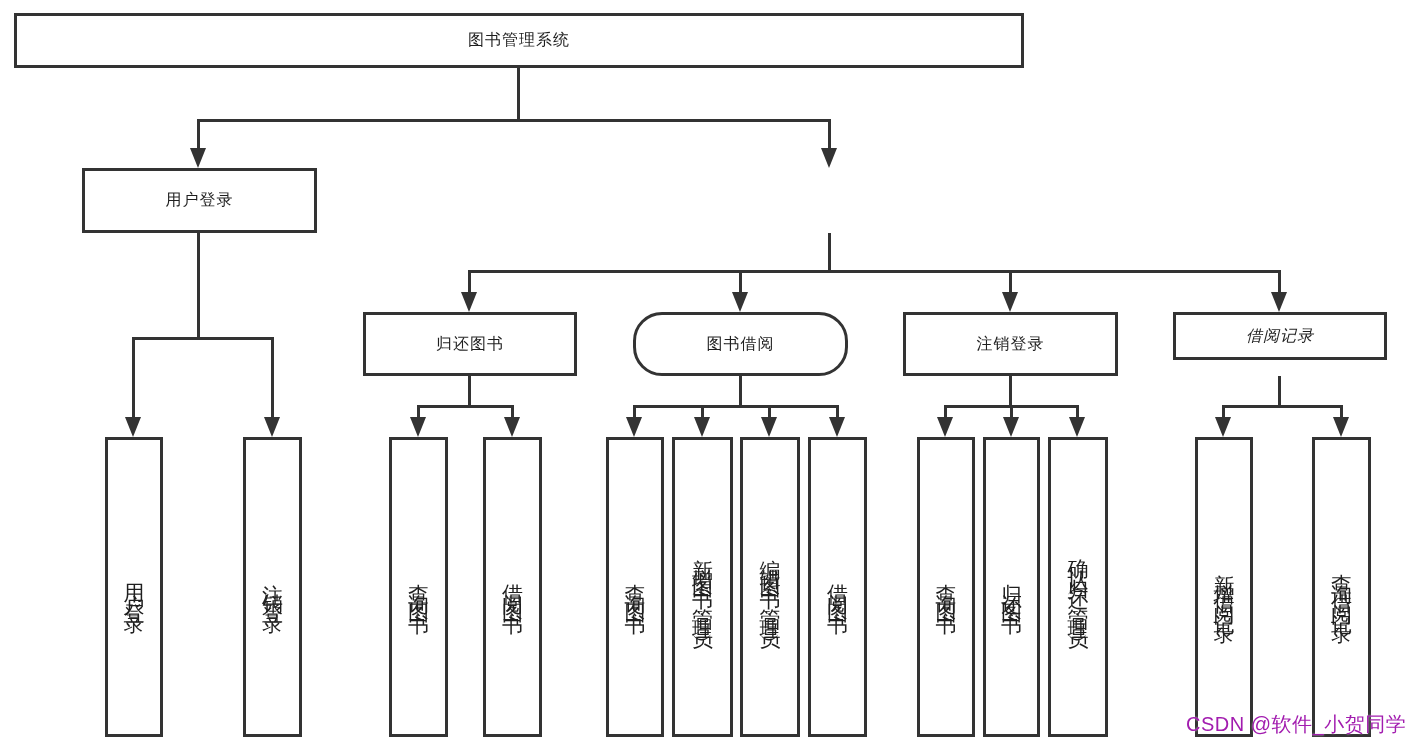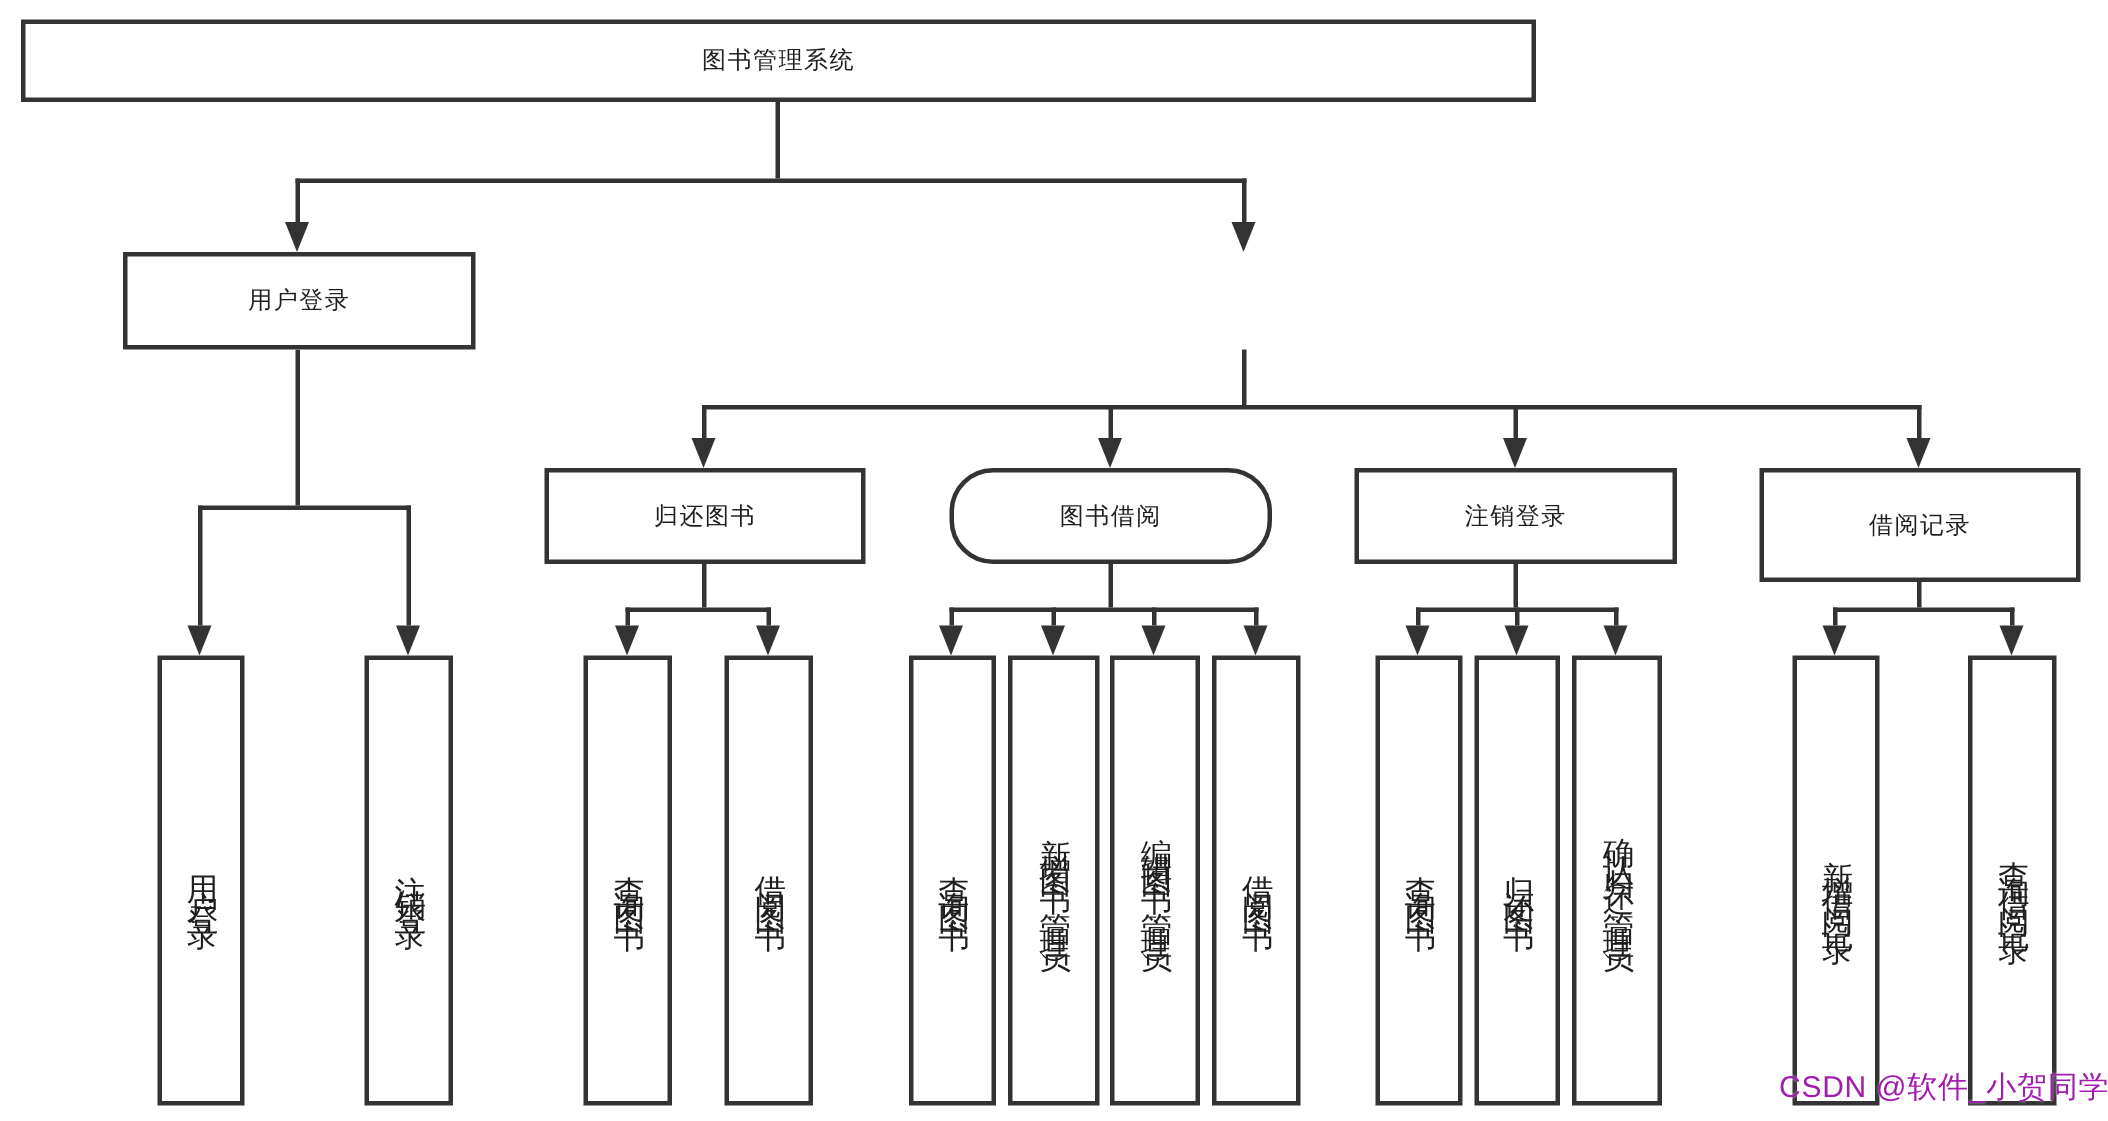--- a/index.html
+++ b/index.html
@@ -86,21 +86,21 @@
 
   <div class="hbox" style="left:363px;top:312px;width:214px;height:64px;">
     <span>归还图书</span>
   </div>
   <div class="hbox" style="left:633px;top:312px;width:215px;height:64px;border-radius:29px;">
     <span>图书借阅</span>
   </div>
   <div class="hbox" style="left:903px;top:312px;width:215px;height:64px;">
     <span>注销登录</span>
   </div>
-  <div class="hbox" style="left:1173px;top:312px;width:214px;height:76px;">
+  <div class="hbox" style="left:1173px;top:312px;width:214px;height:48px;font-style:italic;">
     <span>借阅记录</span>
   </div>
 
   <div class="vbox" style="left:105px;top:437px;width:58px;height:300px;">
     <span>用户登录</span>
   </div>
   <div class="vbox" style="left:243px;top:437px;width:59px;height:300px;">
     <span>注销登录</span>
   </div>
 

